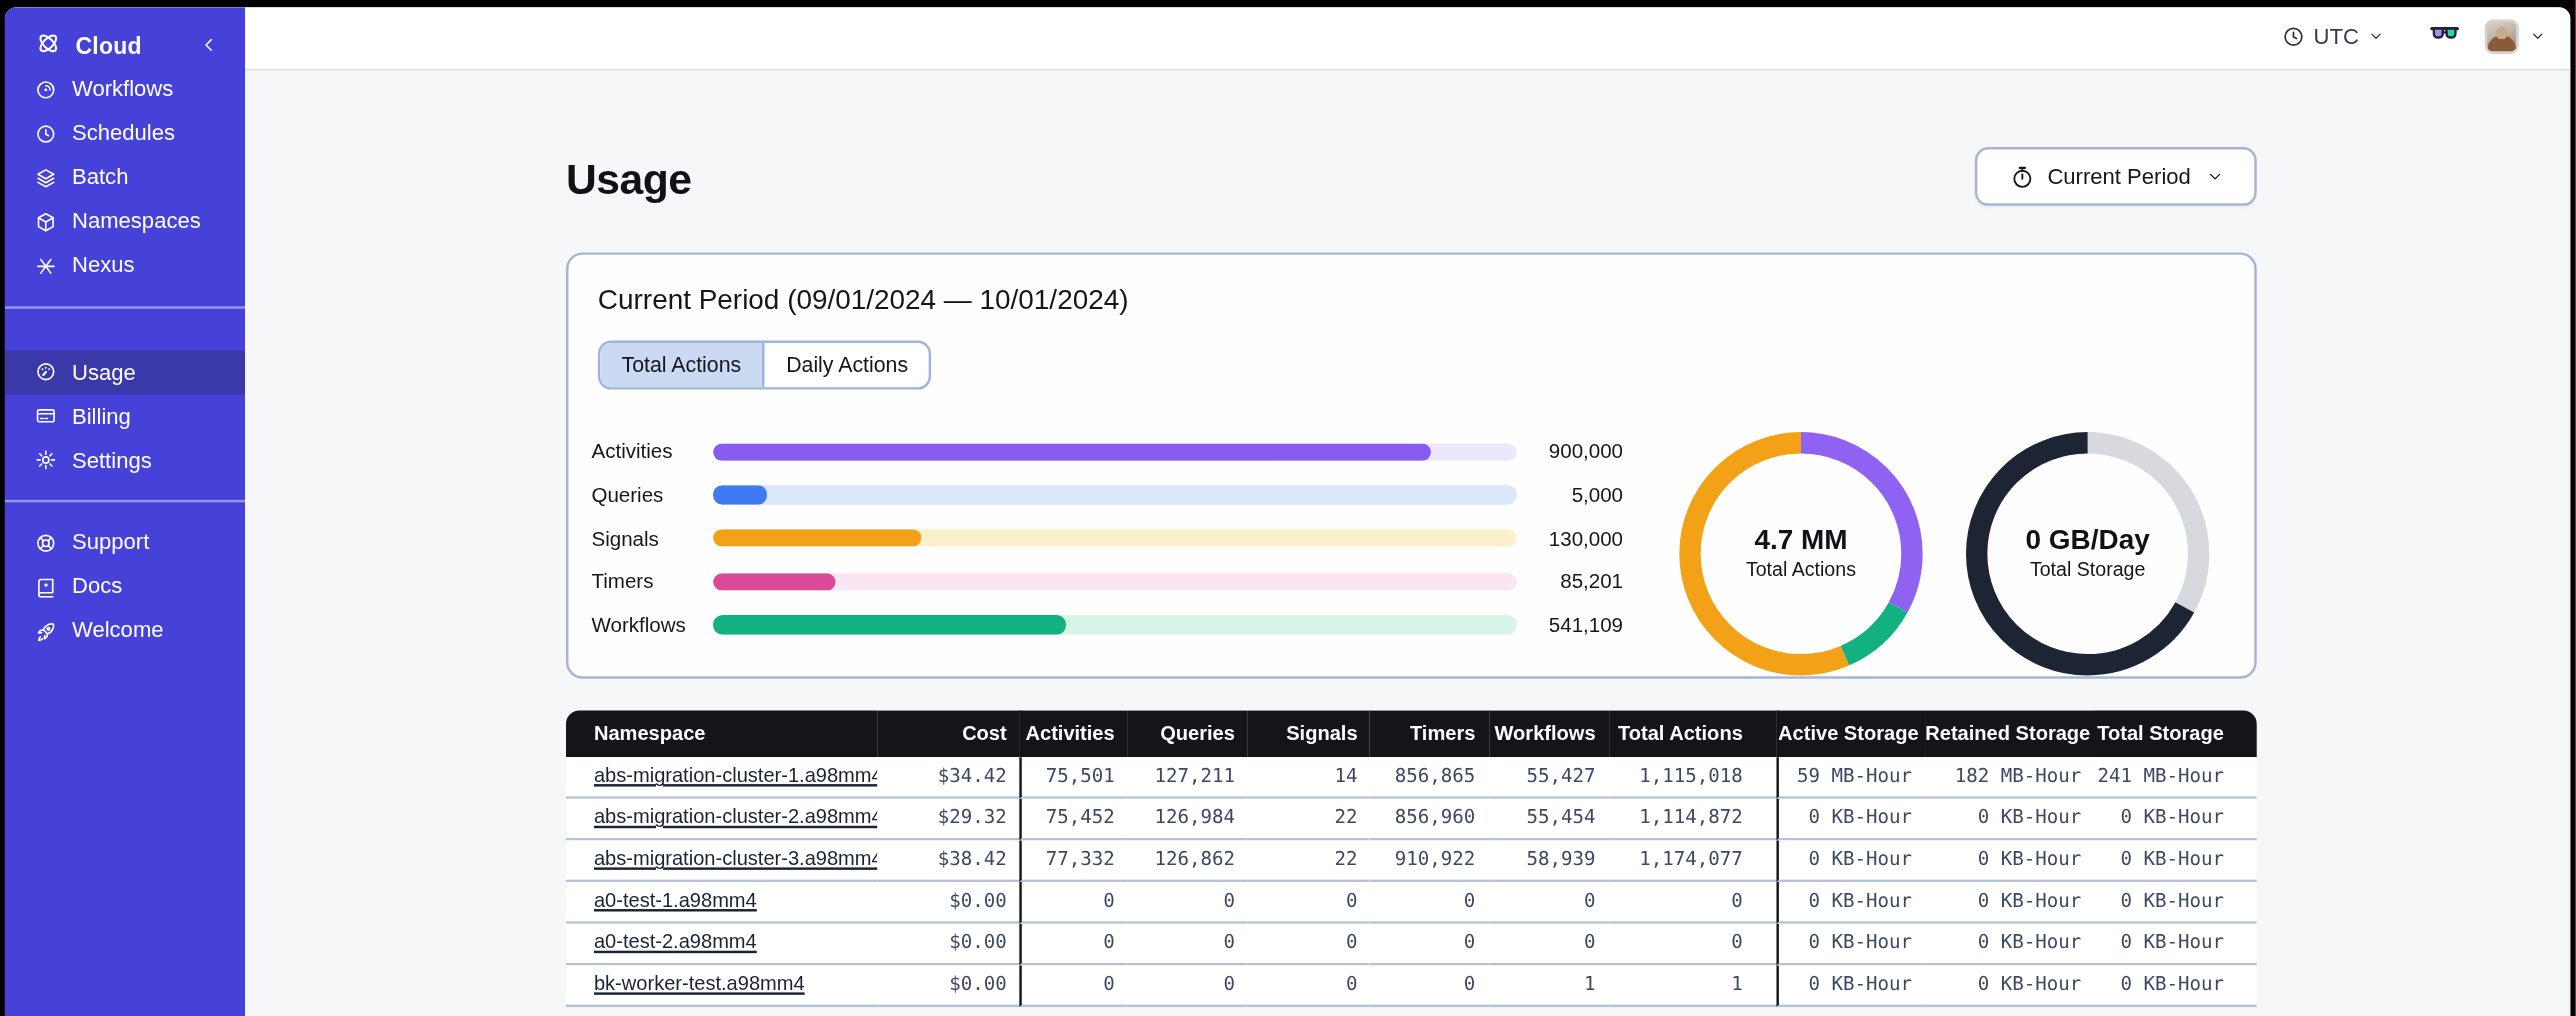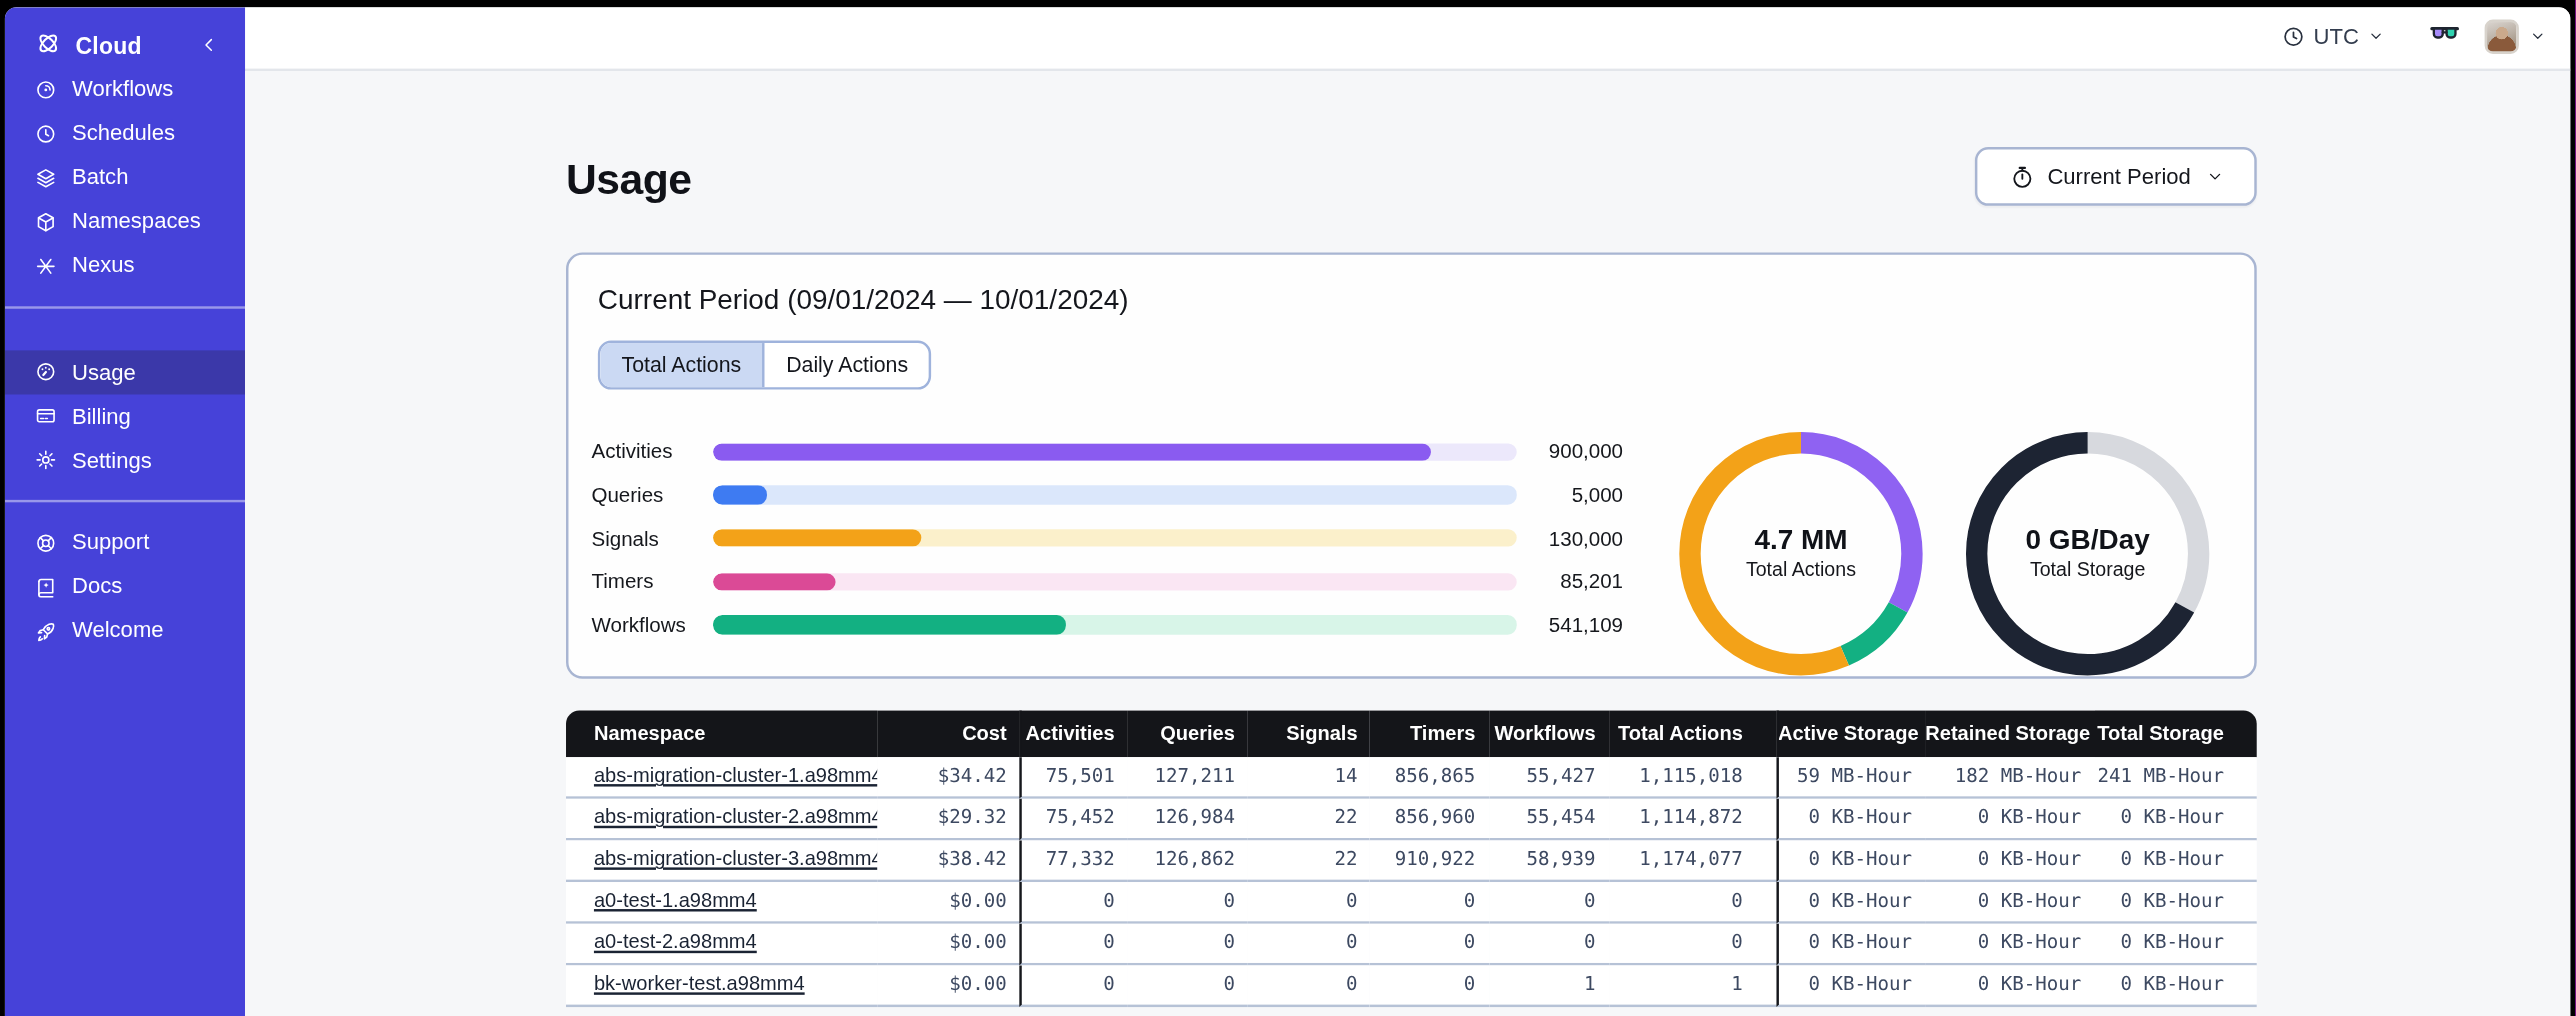--- a/index.html
+++ b/index.html
@@ -1,17 +1,17 @@
 <!DOCTYPE html>
 <html style="font-size:10.7px"><head>
 <meta charset="utf-8">
 <style>
   * { margin:0; padding:0; box-sizing:border-box; }
   html,body { background:#000; }
-  .viewport { width:2576px; height:1016px; overflow:hidden; background:#a21caf; position:relative; }
+  .viewport { width:2576px; height:1016px; overflow:hidden; background:#c2410c; position:relative; }
   .scale { width:1051px; height:415px; transform:scale(2.4503); transform-origin:0 0; position:relative; background:#000;
            font-family:"Liberation Sans", sans-serif; -webkit-font-smoothing:antialiased; }
 
   .app { position:absolute; top:2.7px; left:2px; right:2px; bottom:0; border-radius:4.7px 4.7px 0 0;
          overflow:hidden; background:#F6F7F9; display:flex; }
 
   
   .sidebar { width:98px; flex-shrink:0; background:#4642D9; color:#fff; position:relative; }
   .brand { display:flex; align-items:center; height:14.8px; margin-top:8px; padding:0 10.7px 0 12px; gap:5.4px; }
   .brand-label { font-size:9.4px; font-weight:700; letter-spacing:0.1px; }

